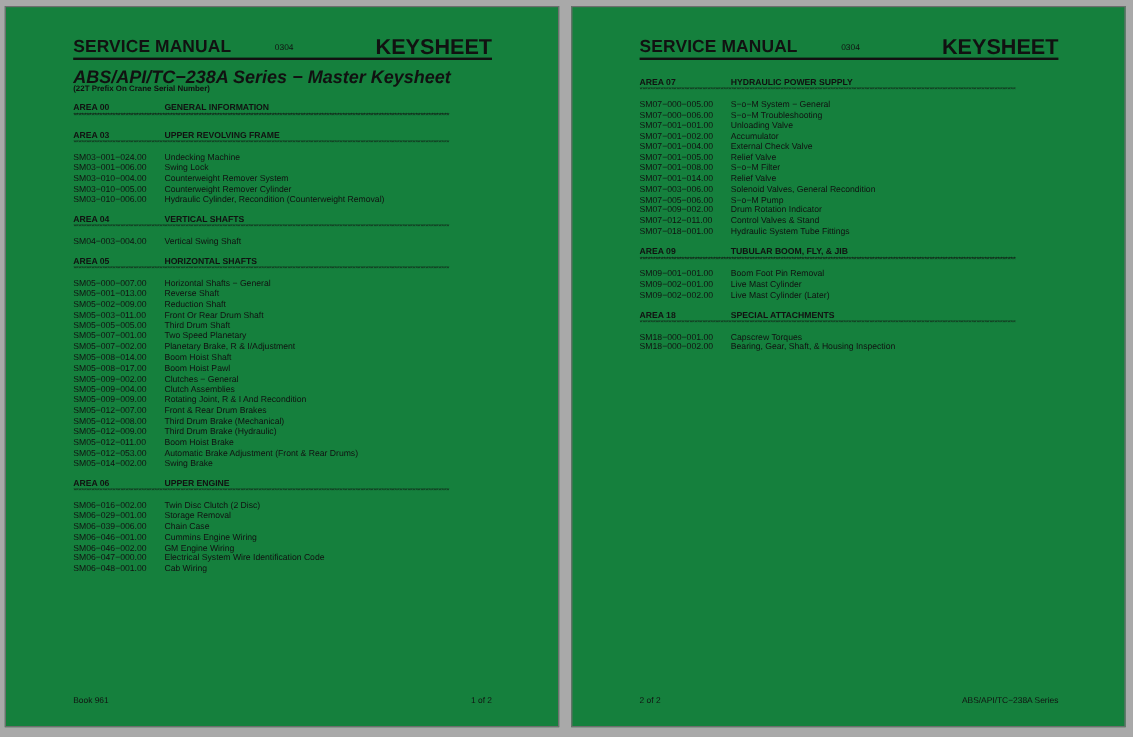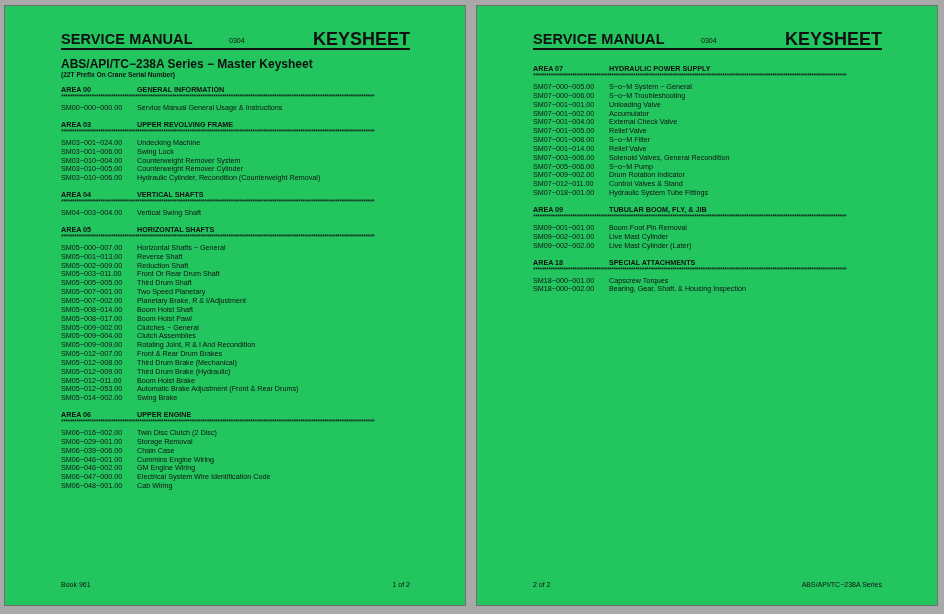--- a/index.html
+++ b/index.html
@@ -5,38 +5,38 @@
   html, body { margin: 0; padding: 0; }
   body {
     width: 944px; height: 614px; overflow: hidden;
     background: #a9a9a9;
     position: relative;
     font-family: "Liberation Sans", sans-serif;
     color: #111;
   }
   .page {
     position: absolute; top: 5px; width: 462px; height: 601px;
-    background: #22c55e;
+    background: #15803d;
     border: 1px solid #6e6e6e;
     box-sizing: border-box;
   }
   #page-1 { left: 4px; }
   #page-2 { left: 476px; }
   .header {
     position: absolute; left: 56px; right: 55px; top: 25px; height: 17px;
     border-bottom: 2px solid #111;
   }
   .h-title { position: absolute; left: 0; top: 0; font-size: 14.5px; font-weight: bold; letter-spacing: 0.1px; line-height: 17px; }
   .h-code  { position: absolute; left: 168px; top: 5px; font-size: 7px; line-height: 9px; }
   .h-key   { position: absolute; right: 0; top: 0; font-size: 18px; font-weight: bold; line-height: 17px; }
   .body {
     position: absolute; left: 56px; right: 55px; top: 53px;
     font-size: 7.2px; line-height: 8.85px;
   }
-  .doc-title { font-size: 12px; font-weight: bold; line-height: 11px; margin-top: 0; }
+  .doc-title { font-size: 15px; font-weight: bold; line-height: 11px; margin-top: 0; font-style: italic; }
   .doc-sub { font-size: 6.6px; font-weight: bold; line-height: 9px; margin-bottom: 6px; }
   .area { margin-bottom: 7px; }
   .area-head { font-weight: bold; display: flex; line-height: 9px; }
   .area-code { width: 76px; flex: none; }
   .stars { overflow: hidden; white-space: nowrap; font-size: 7px; line-height: 6px; height: 7px; letter-spacing: -0.55px; margin-bottom: 3px; }
   .row { display: flex; white-space: nowrap; }
   .row .num { width: 76px; flex: none; }
   .footer {
     position: absolute; left: 56px; right: 55px; top: 574px;
     font-size: 7px; line-height: 9px;
@@ -56,24 +56,20 @@
   <div class="body">
     <div class="doc-title">ABS/API/TC−238A Series − Master Keysheet</div>
     <div class="doc-sub">(22T Prefix On Crane Serial Number)</div>
     <div class="areas">
         <div class="area">
           <div class="area-head">
             <span class="area-code">AREA  00</span>
             <span class="area-title">GENERAL INFORMATION</span>
           </div>
           <div class="stars">************************************************************************************************************************************************</div>
-          <div class="row">
-            <span class="num">SM00−000−000.00</span>
-            <span class="desc">Service Manual General Usage &amp; Instructions</span>
-          </div>
         </div>
         <div class="area">
           <div class="area-head">
             <span class="area-code">AREA  03</span>
             <span class="area-title">UPPER REVOLVING FRAME</span>
           </div>
           <div class="stars">************************************************************************************************************************************************</div>
           <div class="row">
             <span class="num">SM03−001−024.00</span>
             <span class="desc">Undecking Machine</span>

